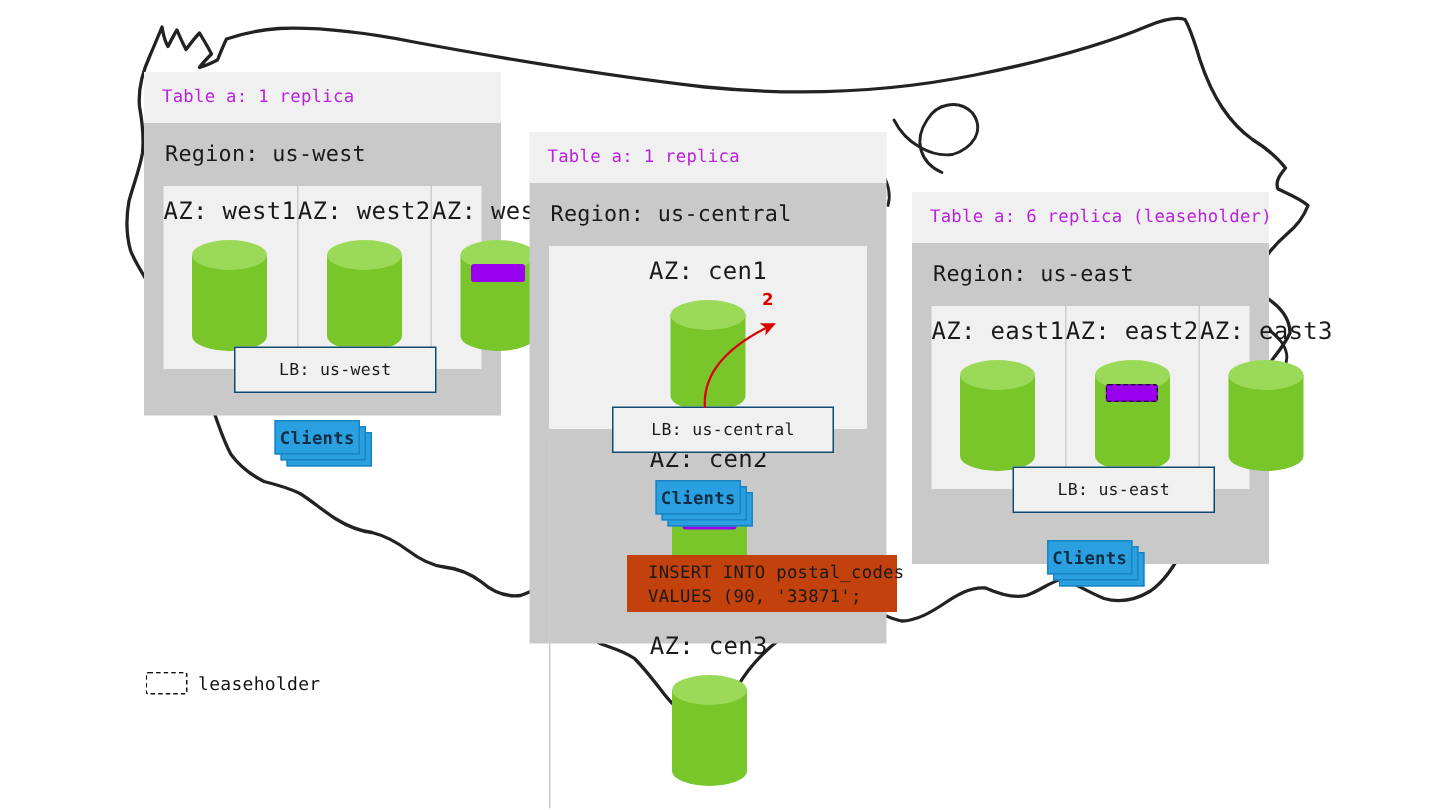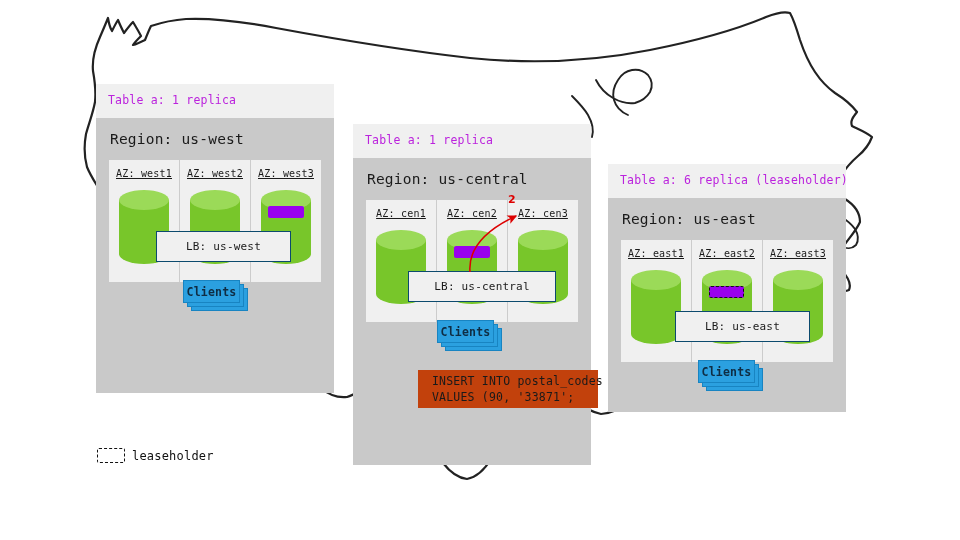--- a/index.html
+++ b/index.html
@@ -12,38 +12,38 @@
 
   
   #usmap{position:absolute;left:0;top:0;width:960px;height:540px;}
 
   
   .region{position:absolute;}
   .banner{
     background:#f0f0f0;color:#bb22dd;
     font-size:11.5px;line-height:1;
     padding:11px 12px 11px 12px;
-    white-space:nowrap;letter-spacing:0.2px;margin-top:36px;
+    white-space:nowrap;letter-spacing:0.2px;
   }
   .regionbody{background:#c9c9c9;padding:0;}
   .regiontitle{
     color:#1a1a1a;font-size:14.5px;line-height:1;
     padding:14px 0 14px 14px;white-space:nowrap;letter-spacing:0.2px;
   }
   .azrow{
     background:#f0f0f0;display:flex;margin:0 13px;position:relative;
   }
   .azcell{
     flex:1 1 0;display:flex;flex-direction:column;align-items:center;
     padding:9px 0 14px 0;position:relative;
   }
   .azcell + .azcell{border-left:1px solid #cccccc;}
   .azlabel{
-    font-size:10px;color:#1a1a1a;line-height:1;margin-bottom:10px;
-    white-space:nowrap;letter-spacing:0.2px;text-decoration:underline;
+    font-size:16px;color:#1a1a1a;line-height:1;margin-bottom:10px;
+    white-space:nowrap;letter-spacing:0.2px;
   }
   .cyl{position:relative;}
   .cylsvg{display:block;}
   .replica{
     position:absolute;border-radius:2px;background:#9900ee;
   }
   .replica.lease{border:1.6px dashed #111111;}
 
   .lbbox{
     position:absolute;background:#f0f0f0;border:1px solid #0c4a6e;
@@ -152,21 +152,21 @@
              C614,86 612,93 614,100 C616,107 621,112 628,115" fill="none" stroke="#222222" stroke-width="1.9" stroke-linecap="round" stroke-linejoin="round"></path>
 
     <path d="M572,96 C578,102 584,108 588,115 C592,122 594,130 592,137" fill="none" stroke="#222222" stroke-width="1.9" stroke-linecap="round"></path>
 
     <path d="M839,215 C845,219 851,223 855,229 C858,234 859,240 856,245
              C852,249 846,249 841,246 C836,243 833,238 833,232 C833,226 836,220 839,215 Z" fill="none" stroke="#222222" stroke-width="1.9" stroke-linejoin="round"></path>
   </svg>
 
   <div class="region" style="left:96px;top:48px;width:238px;">
     <div class="banner">Table a: 1 replica</div>
-    <div class="regionbody" style="height:275px;">
+    <div class="regionbody" style="height:195px;">
       <div class="regiontitle">Region: us-west</div>
       <div class="azrow" style="height:122px;">
 
         <div class="azcell">
           <div class="azlabel">AZ: west1</div>
           <div class="cyl">
             <svg class="cylsvg" width="52" height="76" viewBox="0 0 52 76" xmlns="http://www.w3.org/2000/svg">
               <path d="M1,11 L1,65 A25,10 0 0 0 51,65 L51,11 Z" fill="#78c62a"></path>
               <ellipse cx="26" cy="11" rx="25" ry="10" fill="#9bda58"></ellipse>
             </svg>
@@ -201,21 +201,21 @@
       <div class="card c3" style="width:55px;height:21px;"></div>
       <div class="card c2" style="width:55px;height:21px;"></div>
       <div class="card c1" style="width:55px;height:21px;">Clients</div>
     </div>
   </div>
 
   <div class="region" style="left:353px;top:88px;width:238px;">
     <div class="banner">Table a: 1 replica</div>
     <div class="regionbody" style="height:307px;">
       <div class="regiontitle">Region: us-central</div>
-      <div class="azrow" style="height:122px;">
+      <div class="azrow" style="height:122px;flex-direction:column;">
 
         <div class="azcell">
           <div class="azlabel">AZ: cen1</div>
           <div class="cyl">
             <svg class="cylsvg" width="52" height="76" viewBox="0 0 52 76" xmlns="http://www.w3.org/2000/svg">
               <path d="M1,11 L1,65 A25,10 0 0 0 51,65 L51,11 Z" fill="#78c62a"></path>
               <ellipse cx="26" cy="11" rx="25" ry="10" fill="#9bda58"></ellipse>
             </svg>
           </div>
         </div>

